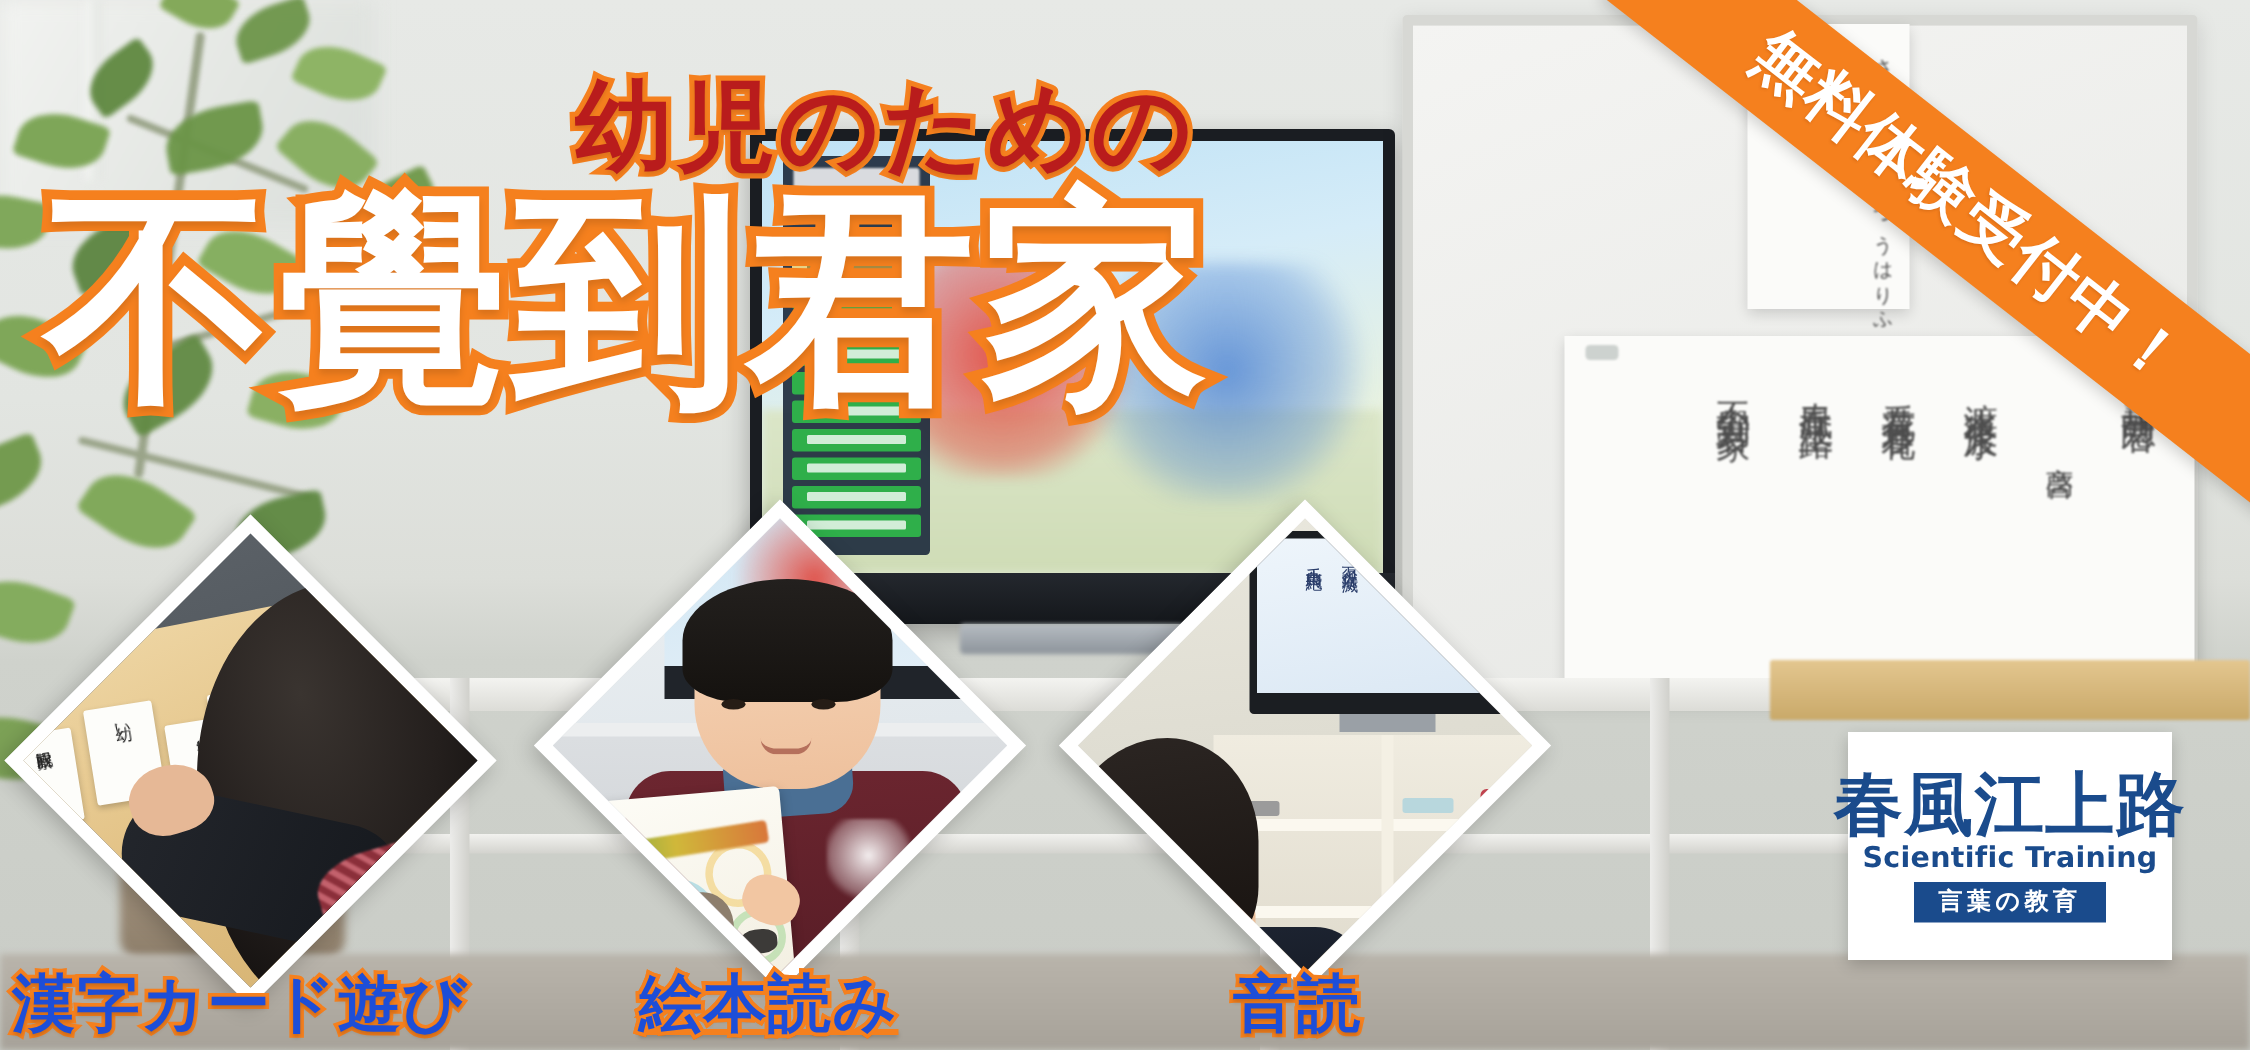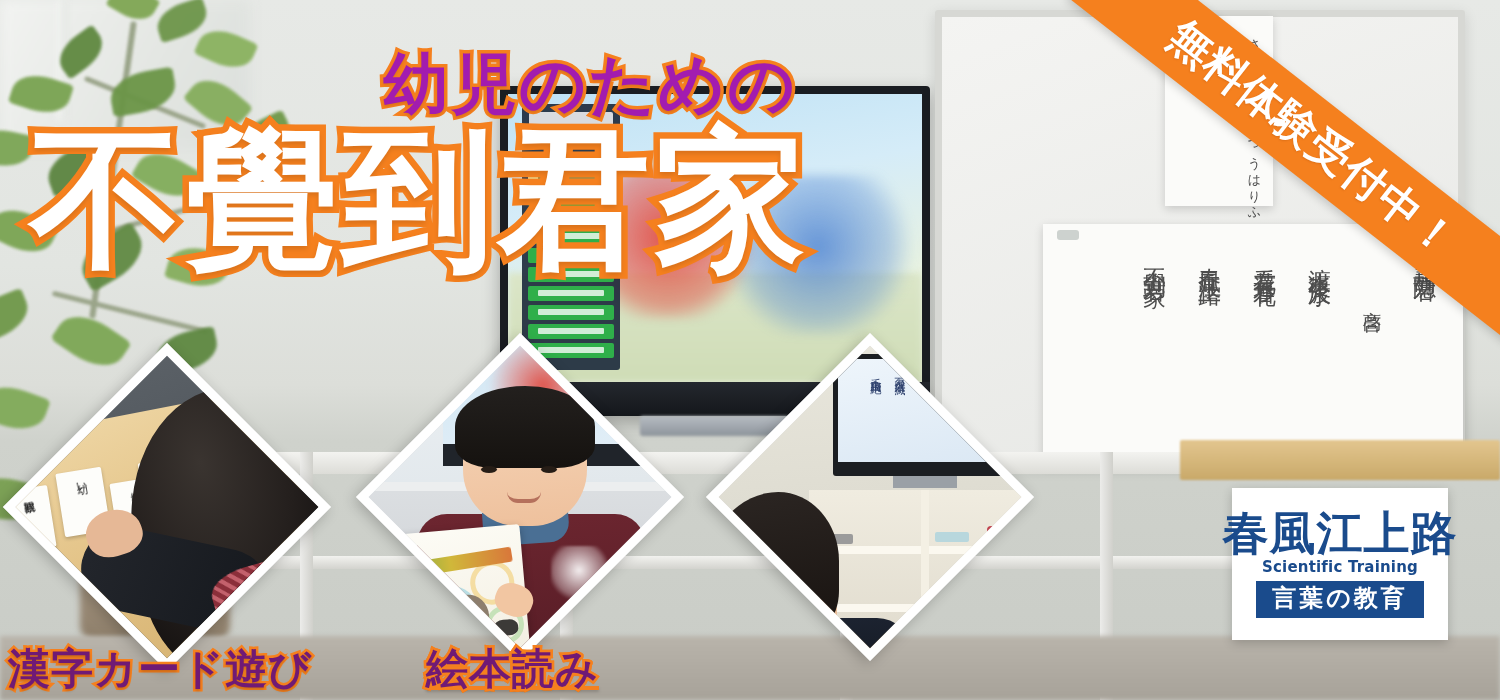--- a/index.html
+++ b/index.html
@@ -162,21 +162,21 @@
   }
   .ribbon-text{
     color:#ffffff;font-weight:bold;font-size:43px;letter-spacing:1px;
     white-space:nowrap;text-shadow:0 1px 2px rgba(150,60,0,.28);
   }
 
   
   .subtitle{
     position:absolute;left:383px;top:40px;
     font-size:66px;font-weight:bold;letter-spacing:2px;white-space:nowrap;
-    color:#a21caf;
+    color:#b91c1c;
     -webkit-text-stroke:7px #F5801E;
     paint-order:stroke fill;
     text-shadow:0 2px 3px rgba(0,0,0,.10);
   }
   .title{
     position:absolute;left:30px;top:118px;
     font-size:152px;font-weight:bold;letter-spacing:4px;white-space:nowrap;
     color:#ffffff;
     -webkit-text-stroke:13px #F5801E;
     paint-order:stroke fill;
@@ -348,46 +348,46 @@
   }
   .s3-desk{
     position:absolute;left:134px;top:300px;width:120px;height:50px;
     background:linear-gradient(180deg,#e7cb96,#cfae72);
   }
 
   
   .caption{
     position:absolute;
     font-size:42px;font-weight:bold;letter-spacing:1px;white-space:nowrap;
-    color:#701a75;
+    color:#1d4ed8;
     -webkit-text-stroke:5px #F5801E;
     paint-order:stroke fill;
     text-shadow:0 2px 3px rgba(0,0,0,.18);
   }
   .cap1{left:8px;top:641px;}
   .cap2{left:426px;top:641px;text-decoration:underline;}
   .cap3{left:822px;top:641px;}
 
   
   .logo-card{
     position:absolute;left:1232px;top:488px;width:216px;height:152px;
     background:#ffffff;box-shadow:0 3px 10px rgba(0,0,0,.20);
     display:flex;flex-direction:column;align-items:center;justify-content:center;
     padding:8px 10px;
   }
   .logo-kana{
     color:#1A4B8C;font-size:46px;font-weight:bold;letter-spacing:1px;
     line-height:1;margin-bottom:4px;white-space:nowrap;
   }
   .logo-en{
-    color:#1A4B8C;font-size:15px;font-weight:bold;letter-spacing:.2px;
+    color:#1A4B8C;font-size:19px;font-weight:bold;letter-spacing:.2px;
     line-height:1;margin-bottom:6px;white-space:nowrap;
   }
   .logo-tag{
-    background:#1A4B8C;color:#ffffff;font-size:24px;font-weight:bold;
+    background:#1A4B8C;color:#ffffff;font-size:16px;font-weight:bold;
     letter-spacing:3px;padding:4px 16px 5px;white-space:nowrap;line-height:1.15;
   }
 </style>
 </head>
 <body>
 
 <div class="stage">
 
   <div class="bg">
     <div class="bg-wall"></div>
@@ -581,20 +581,21 @@
         <div class="s3-girl-body"></div>
         <div class="s3-girl-neck"></div>
         <div class="s3-girl-hair"></div>
         <div class="s3-girl-tail"></div>
       </div>
     </div>
   </div>
 
   <div class="caption cap1">漢字カード遊び</div>
   <div class="caption cap2">絵本読み</div>
+  <div class="caption cap3">音読</div>
 
   <div class="logo-card">
     <div class="logo-kana">春風江上路</div>
     <div class="logo-en">Scientific Training</div>
     <div class="logo-tag">言葉の教育</div>
   </div>
 
 </div>
 
 </body></html>

